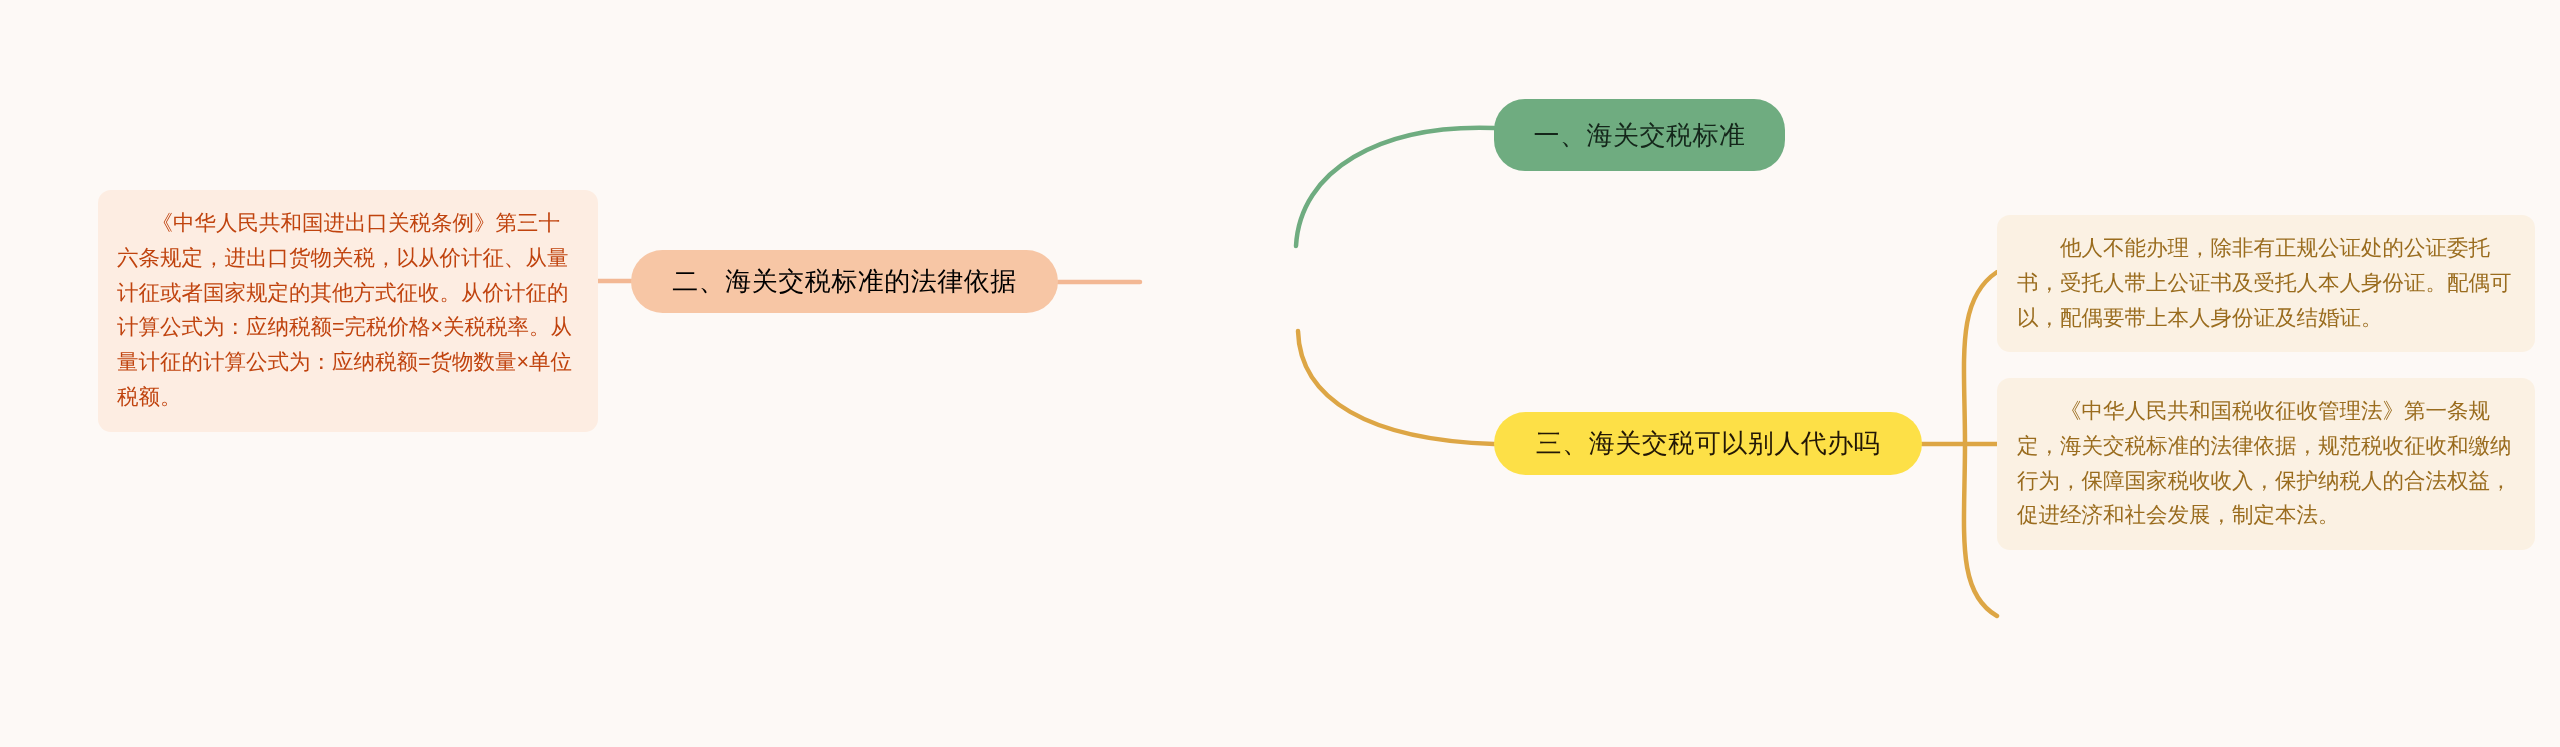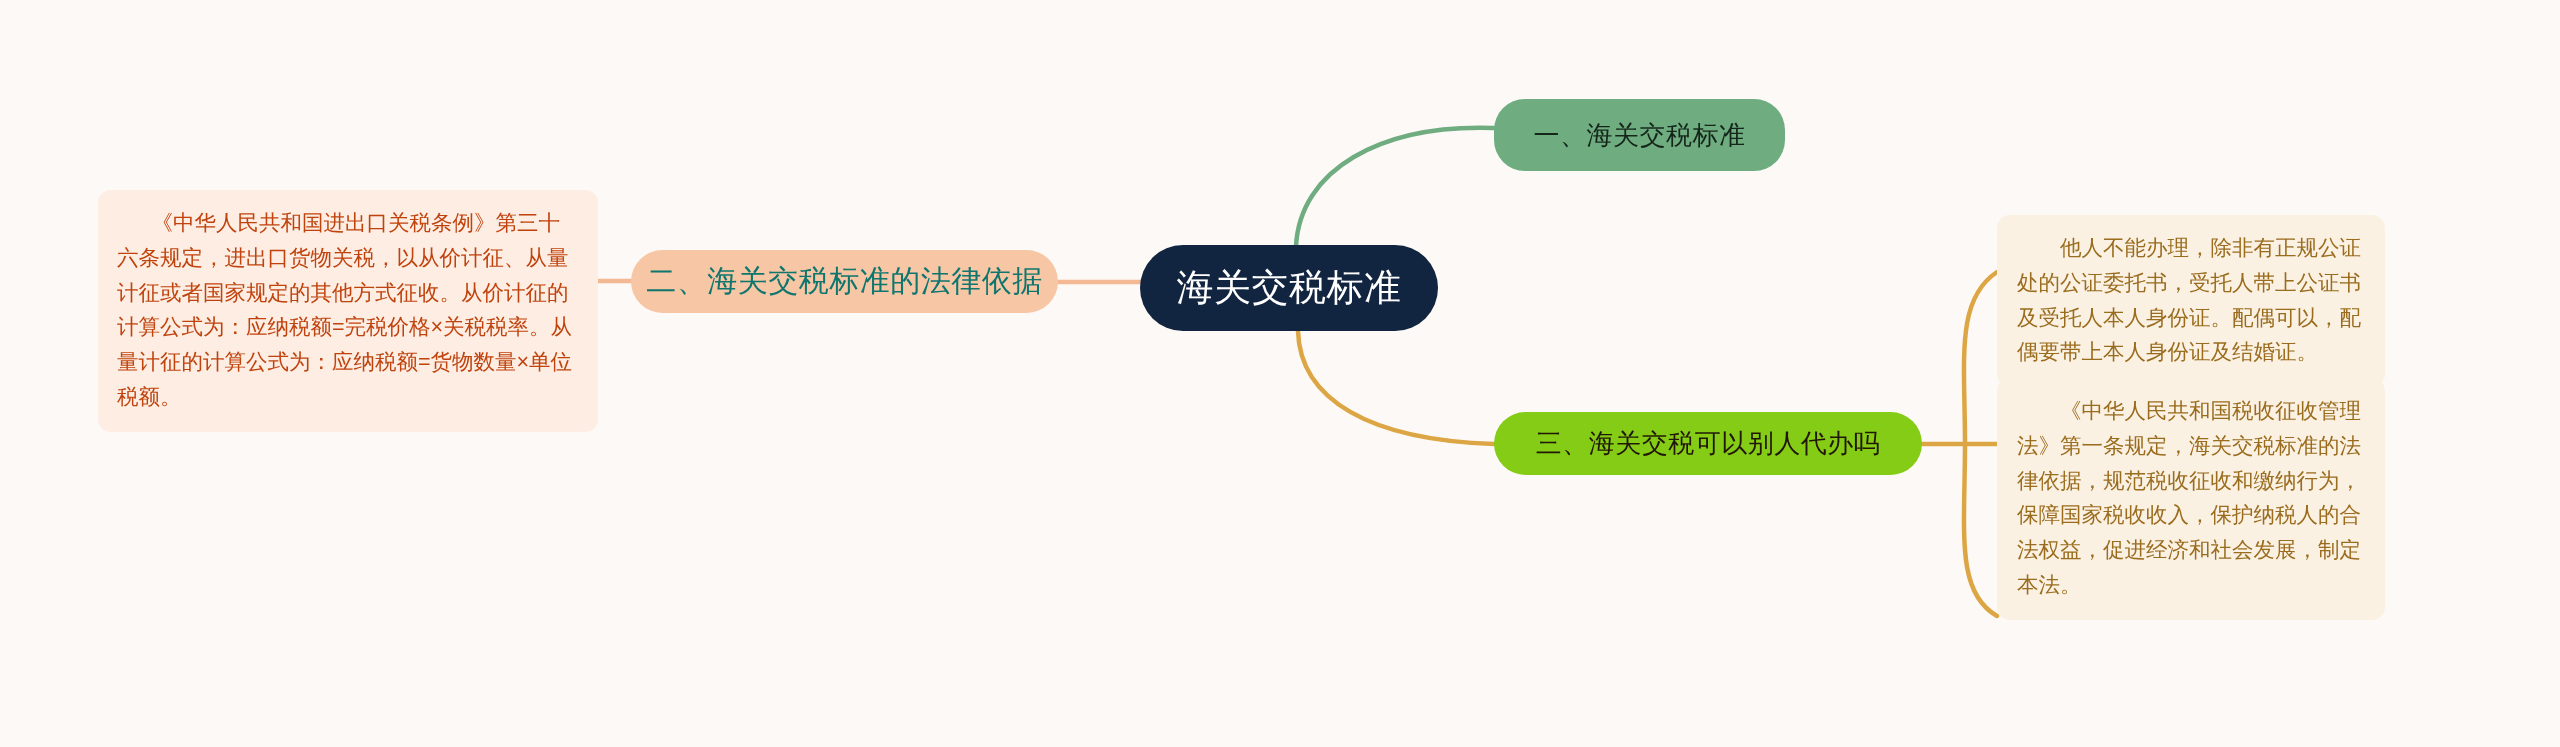--- a/index.html
+++ b/index.html
@@ -57,30 +57,30 @@
     color: #14261A;
     font-size: 26px;
     border-radius: 31px;
   }
   .node-peach {
     left: 631px;
     top: 250px;
     width: 427px;
     height: 63px;
     background: #F7C6A5;
-    color: #0f766e;
-    font-size: 30px;
+    color: #000000;
+    font-size: 26px;
     border-radius: 32px;
   }
   .node-orange {
     left: 1494px;
     top: 412px;
     width: 428px;
     height: 63px;
-    background: #84cc16;
+    background: #fde047;
     color: #221706;
     font-size: 26px;
     border-radius: 32px;
   }
 
   
   .card {
     position: absolute;
     box-sizing: border-box;
     border-radius: 13px;
@@ -94,21 +94,21 @@
     top: 190px;
     width: 500px;
     padding: 16px 19px 17px 19px;
     background: #FDEDE2;
     color: #C0430E;
     text-indent: 1.6em;
   }
   .card-right {
     left: 1997px;
     top: 0;
-    width: 388px;
+    width: 538px;
     padding: 16px 20px 17px 20px;
     background: #FBF1E3;
     color: #9A6C1E;
   }
   .card-r1 { top: 215px; }
   .card-r2 { top: 378px; }
   .card-r3 { top: 577px; text-indent: 1.6em; }
 </style>
 </head>
 <body>
@@ -124,21 +124,20 @@
     <path d="M 1298 331 C 1300 400 1370 440 1494 444" fill="none" stroke="#DDA645" stroke-width="4.5" stroke-linecap="round"></path>
 
     <path d="M 598 281 L 631 281" fill="none" stroke="#F3B894" stroke-width="4.5" stroke-linecap="round"></path>
 
     <path d="M 1922 444 L 1965 444" fill="none" stroke="#DDA645" stroke-width="4.5" stroke-linecap="round"></path>
     <path d="M 1965 444 C 1965 360 1955 300 1997 272" fill="none" stroke="#DDA645" stroke-width="4.5" stroke-linecap="round"></path>
     <path d="M 1965 444 L 1997 444" fill="none" stroke="#DDA645" stroke-width="4.5" stroke-linecap="round"></path>
     <path d="M 1965 444 C 1965 530 1955 592 1997 616" fill="none" stroke="#DDA645" stroke-width="4.5" stroke-linecap="round"></path>
   </svg>
 
-  <div class="node node-root">海关交税标准</div>
 
   <div class="node node-green">一、海关交税标准</div>
 
   <div class="node node-peach">二、海关交税标准的法律依据</div>
 
   <div class="node node-orange">三、海关交税可以别人代办吗</div>
 
   <div class="card card-left">《中华人民共和国进出口关税条例》第三十六条规定，进出口货物关税，以从价计征、从量计征或者国家规定的其他方式征收。从价计征的计算公式为：应纳税额=完税价格×关税税率。从量计征的计算公式为：应纳税额=货物数量×单位税额。</div>
 
   <div class="card card-right card-r1">他人不能办理，除非有正规公证处的公证委托书，受托人带上公证书及受托人本人身份证。配偶可以，配偶要带上本人身份证及结婚证。</div>

